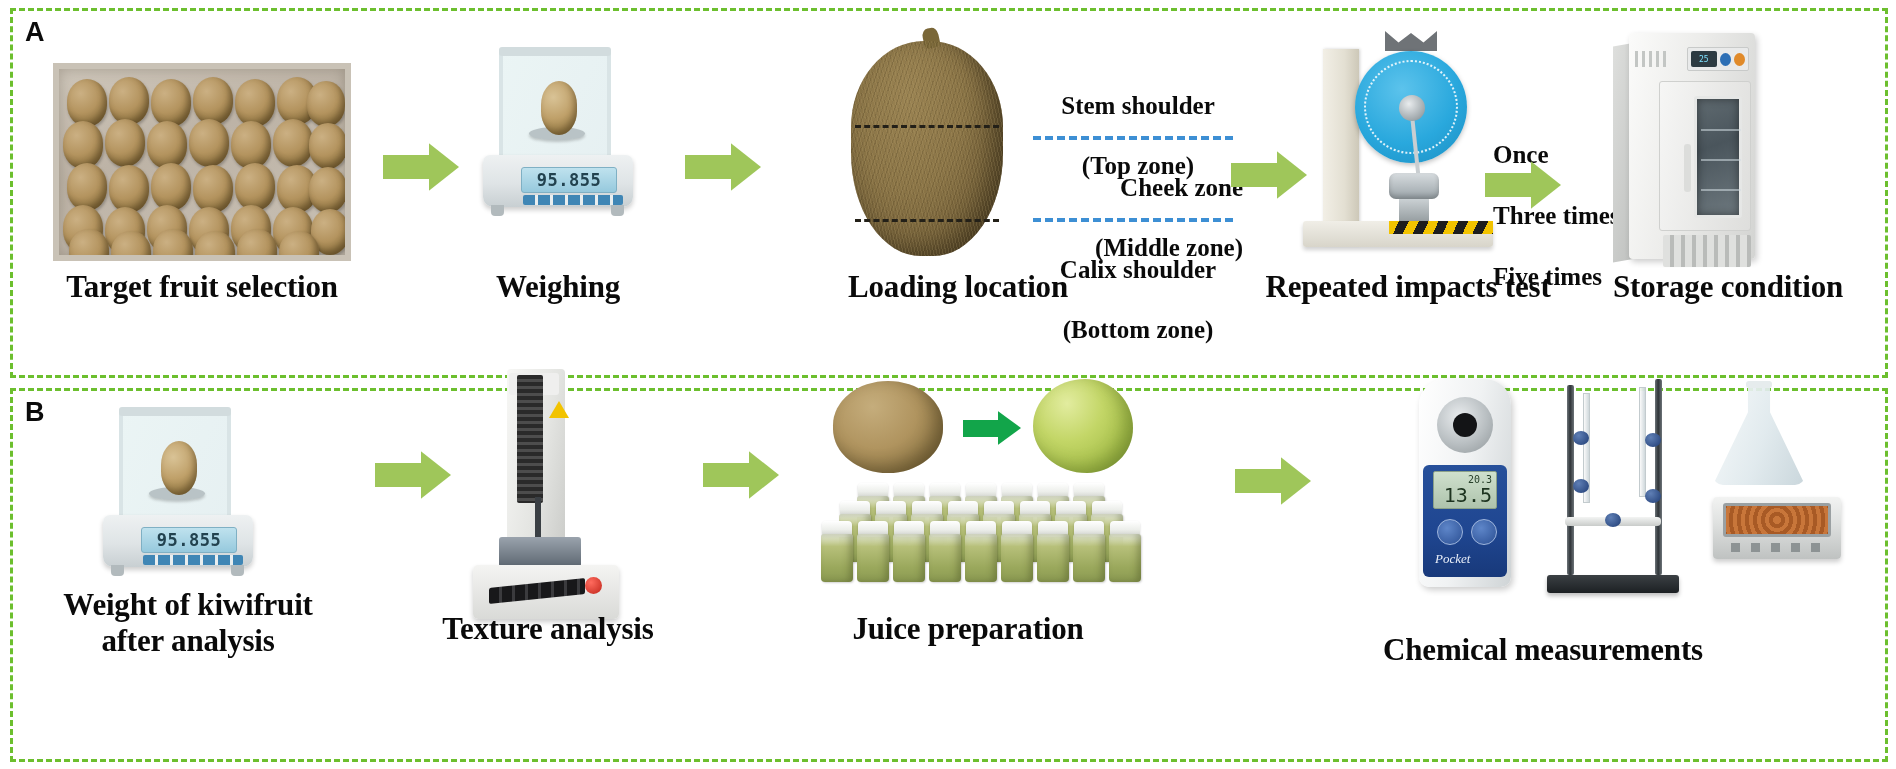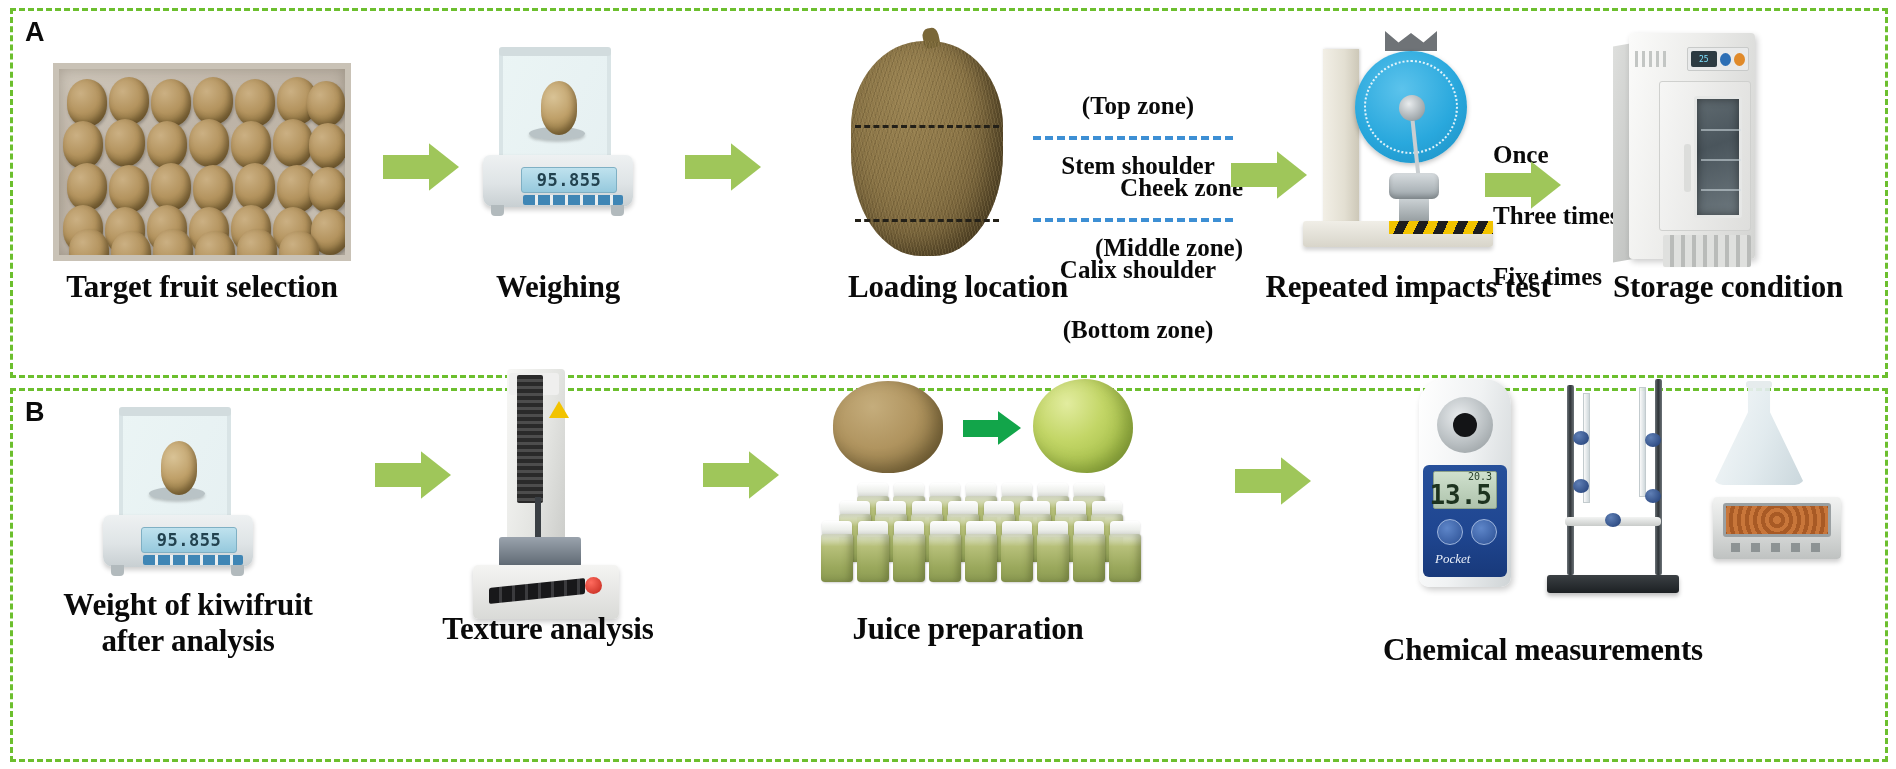--- a/index.html
+++ b/index.html
@@ -333,22 +333,22 @@
     position: absolute; left: 10px; top: 6px; width: 64px; height: 38px;
     background: linear-gradient(180deg,#cfe0cd,#aec3ac);
     border: 1px solid #8ba189; border-radius: 2px;
     display: flex; flex-direction: column; align-items: flex-end;
     justify-content: center; padding-right: 4px;
   }
   .ref-lcd .small {
     font-family: "DejaVu Sans Mono", monospace; font-size: 10px; color: #27402a; line-height: 1;
   }
   .ref-lcd .big {
-    font-family: "DejaVu Sans Mono", monospace; font-weight: bold;
-    font-size: 26px; color: #1d331f; line-height: 1;
+    font-family: "DejaVu Sans Mono", monospace; font-weight: normal;
+    font-size: 20px; color: #1d331f; line-height: 1;
   }
   .ref-badge {
     position: absolute; top: 54px; width: 26px; height: 26px; border-radius: 50%;
     background: radial-gradient(circle at 38% 34%, #5e86c9, #2b4f93);
     border: 1px solid #9fb6dd;
   }
   .ref-brand {
     position: absolute; left: 12px; top: 86px; width: 60px;
     font-family: "Liberation Serif", serif; font-style: italic;
     font-size: 13px; color: #e8eef8;
@@ -476,22 +476,22 @@
         <div class="head"></div>
     </div>
 
     <div class="kiwi-big">
       <div class="kiwi-stem"></div>
       <div class="zone-line" style="top:84px;"></div>
       <div class="zone-line" style="top:178px;"></div>
     </div>
 
     <div class="zone-txt" style="left:1020px; top:50px; width:210px; text-align:center;">
+      <div>Stem shoulder</div>
       <div>(Top zone)</div>
-      <div>Stem shoulder</div>
     </div>
     <div class="zone-div" style="left:1020px; top:125px; width:200px;"></div>
 
     <div class="zone-txt" style="left:1020px; top:132px; width:210px; text-align:right;">
       <div>Cheek zone</div>
       <div>(Middle zone)</div>
     </div>
     <div class="zone-div" style="left:1020px; top:207px; width:200px;"></div>
 
     <div class="zone-txt" style="left:1020px; top:214px; width:210px; text-align:center;">

